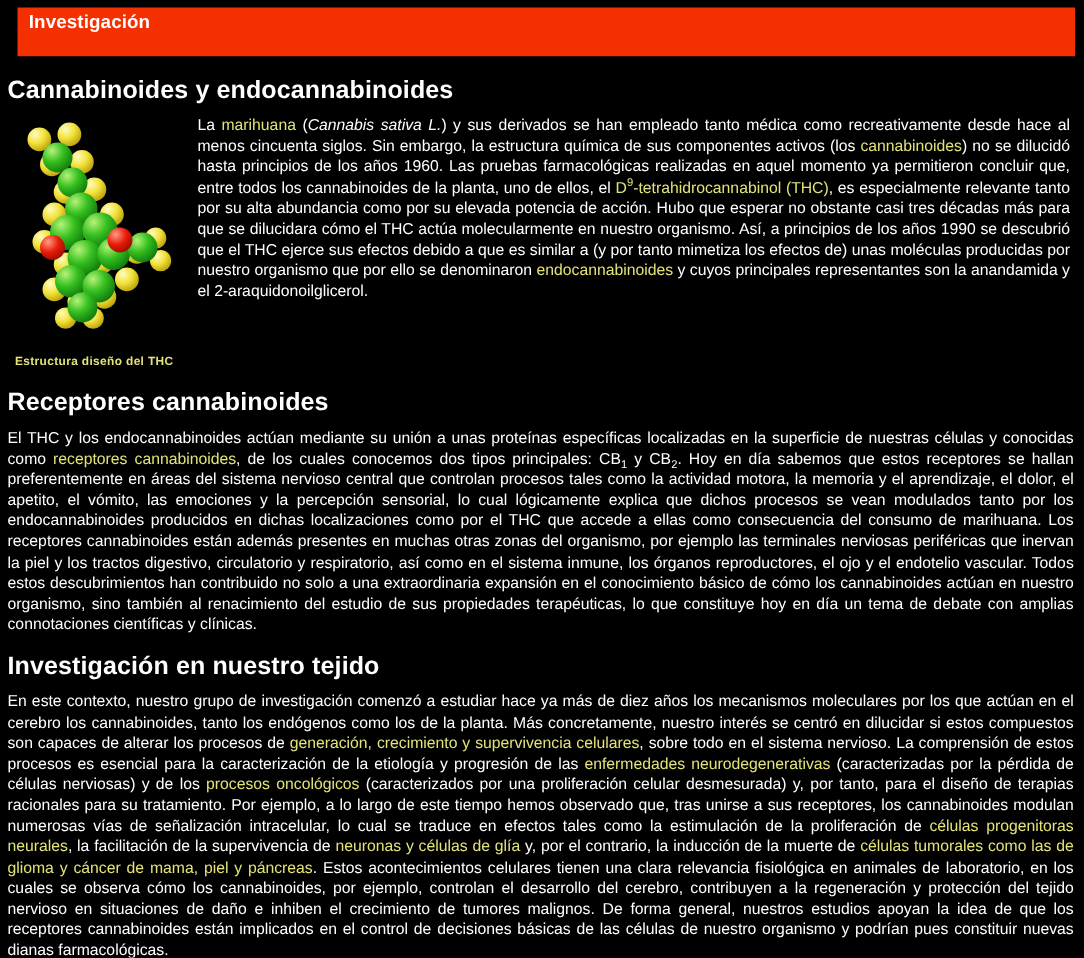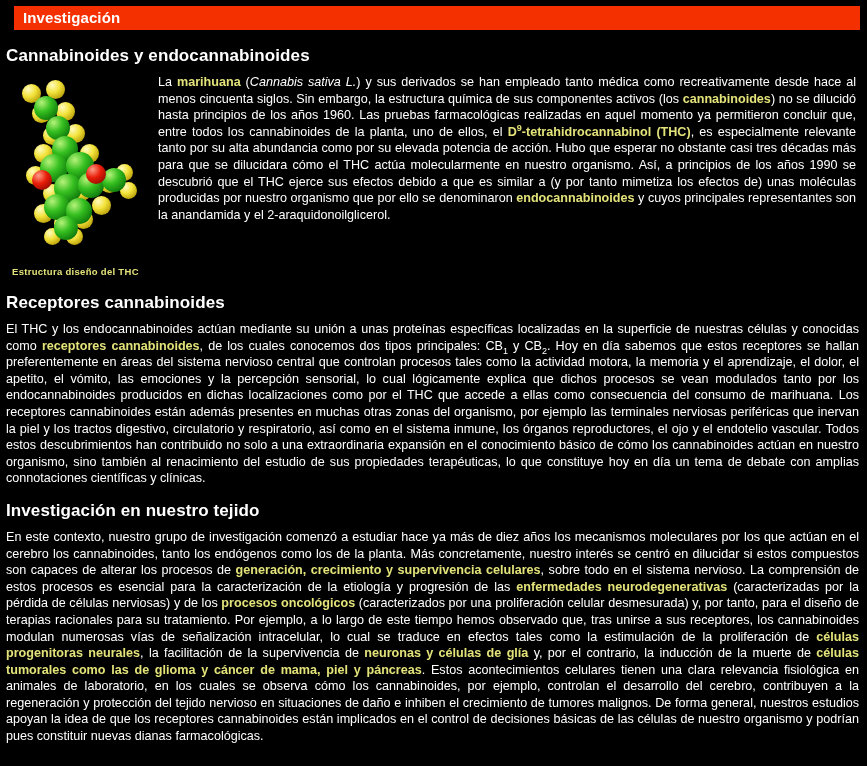--- a/index.html
+++ b/index.html
@@ -14,53 +14,53 @@
     font-family: "Liberation Sans", sans-serif;
     color: #ffffff;
   }
 
   
   .banner-wrap {
     padding: 6px 7px 0 14px;
   }
   .banner {
     background: #f53000;
-    height: 24px;
+    height: 39px;
     line-height: 24px;
     padding-left: 9px;
     box-sizing: border-box;
   }
   .banner-title {
     font-size: 15px;
     font-weight: bold;
     color: #ffffff;
     letter-spacing: 0.1px;
   }
 
   
   h2.section-heading {
-    font-size: 17px;
+    font-size: 20px;
     font-weight: bold;
     color: #ffffff;
     margin: 16px 0 8px 6px;
     letter-spacing: 0.1px;
   }
   h2.section-heading.tight {
     margin-top: 14px;
   }
 
   
   .para {
     font-size: 12.6px;
     line-height: 16.6px;
     color: #ffffff;
     text-align: justify;
     margin: 0;
   }
-  .hl { color: #e3e37a; font-weight: bold; }
+  .hl { color: #e3e37a; }
   .ital { font-style: italic; }
   sup { font-size: 9px; vertical-align: super; line-height: 0; }
   sub { font-size: 9px; vertical-align: sub; line-height: 0; }
 
   
   .intro {
     padding: 0 7px 0 6px;
     position: relative;
     min-height: 200px;
   }

